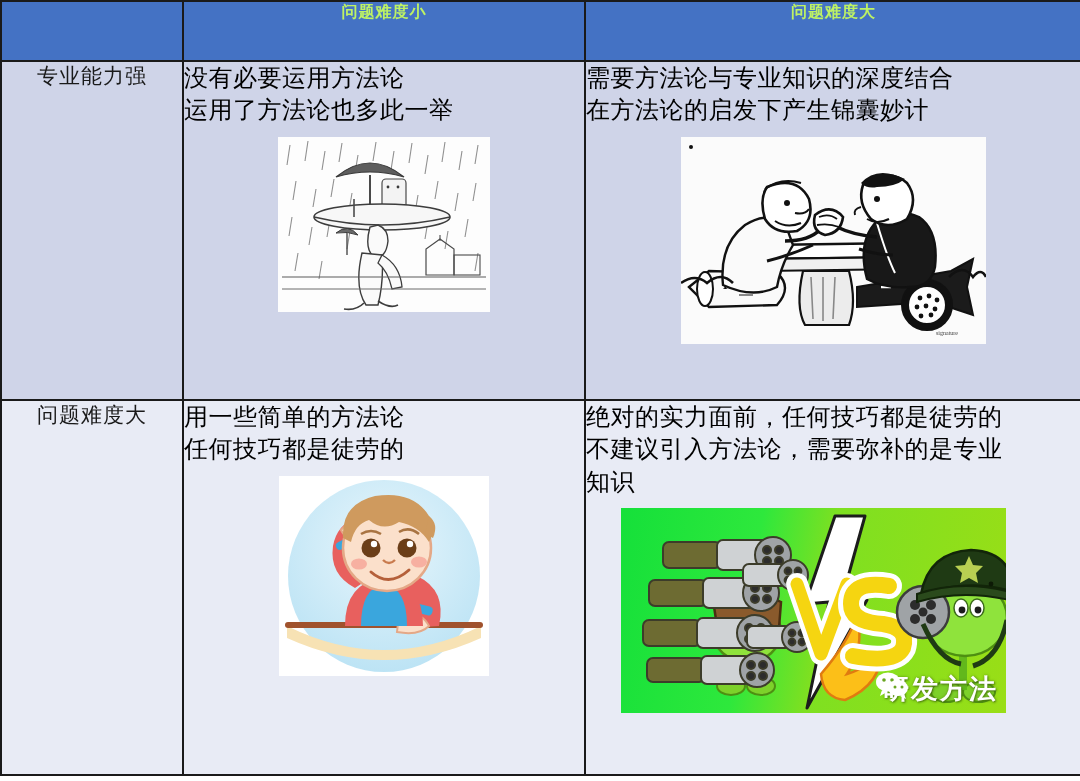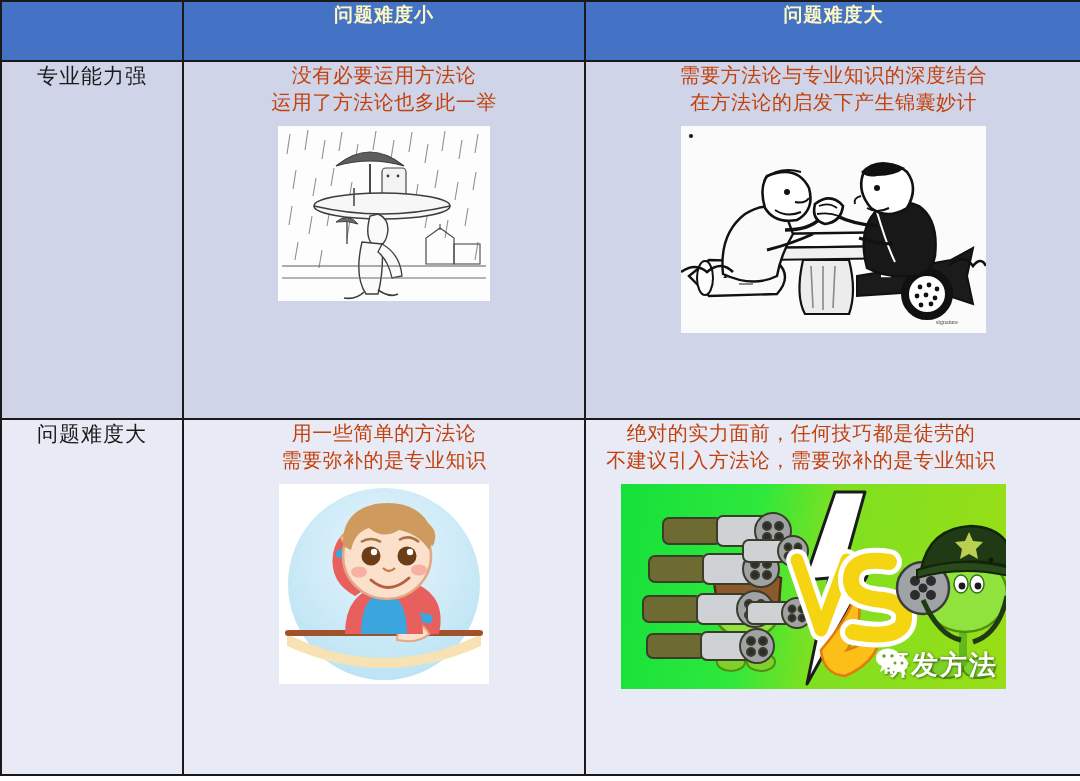--- a/index.html
+++ b/index.html
@@ -27,24 +27,24 @@
     vertical-align: top;
   }
 
   
   .hdr-corner {
     background: #4472C4;
     width: 180px;
   }
   .hdr-cell {
     background: #4472C4;
-    color: #fef9c3;
+    color: #bef264;
     text-align: center;
     vertical-align: middle;
-    font-size: 19px;
+    font-size: 16px;
     font-weight: bold;
     letter-spacing: 1px;
     height: 58px;
   }
   .col-small { width: 400px; }
   .col-large { width: 495px; }
 
   
   .row-label {
     text-align: center;
@@ -55,26 +55,25 @@
   }
   .r1 { background: #CFD4E8; margin-top: 9px; }
   .r2 { background: #E8EBF5; }
 
   
   .cell {
     position: relative;
     padding: 10px 0 0 10px;
   }
   .cell-text {
-    font-size: 20px;
+    font-size: 24px;
     line-height: 1.35;
-    color: #c2410c;
+    color: #000000;
     white-space: pre-line;
     letter-spacing: 0.5px;
-    text-align: center;
   }
   .cell-text.wrapwide { max-width: 430px; font-family: Liberation Serif, serif; }
 
   .art-wrap {
     display: flex;
     justify-content: center;
     align-items: center;
     margin-top: 10px;
   }
   .art-wrap.left-ish { justify-content: flex-start; padding-left: 35px; }
@@ -287,21 +286,21 @@
         </div>
       </div>
     </td>
   </tr>
 
   <tr>
     <td class="row-label r2">问题难度大</td>
 
     <td class="cell r2">
       <div class="cell-text">用一些简单的方法论
-需要弥补的是专业知识</div>
+任何技巧都是徒劳的</div>
       <div class="art-wrap">
         <div class="art-boy">
           <svg width="210" height="200" viewBox="0 0 210 200">
             <rect x="0" y="0" width="210" height="200" fill="#ffffff"></rect>
             <defs>
               <radialGradient id="skyg" cx="50%" cy="35%" r="70%">
                 <stop offset="0%" stop-color="#e8f6fc"></stop>
                 <stop offset="100%" stop-color="#b9e2f4"></stop>
               </radialGradient>
             </defs>

